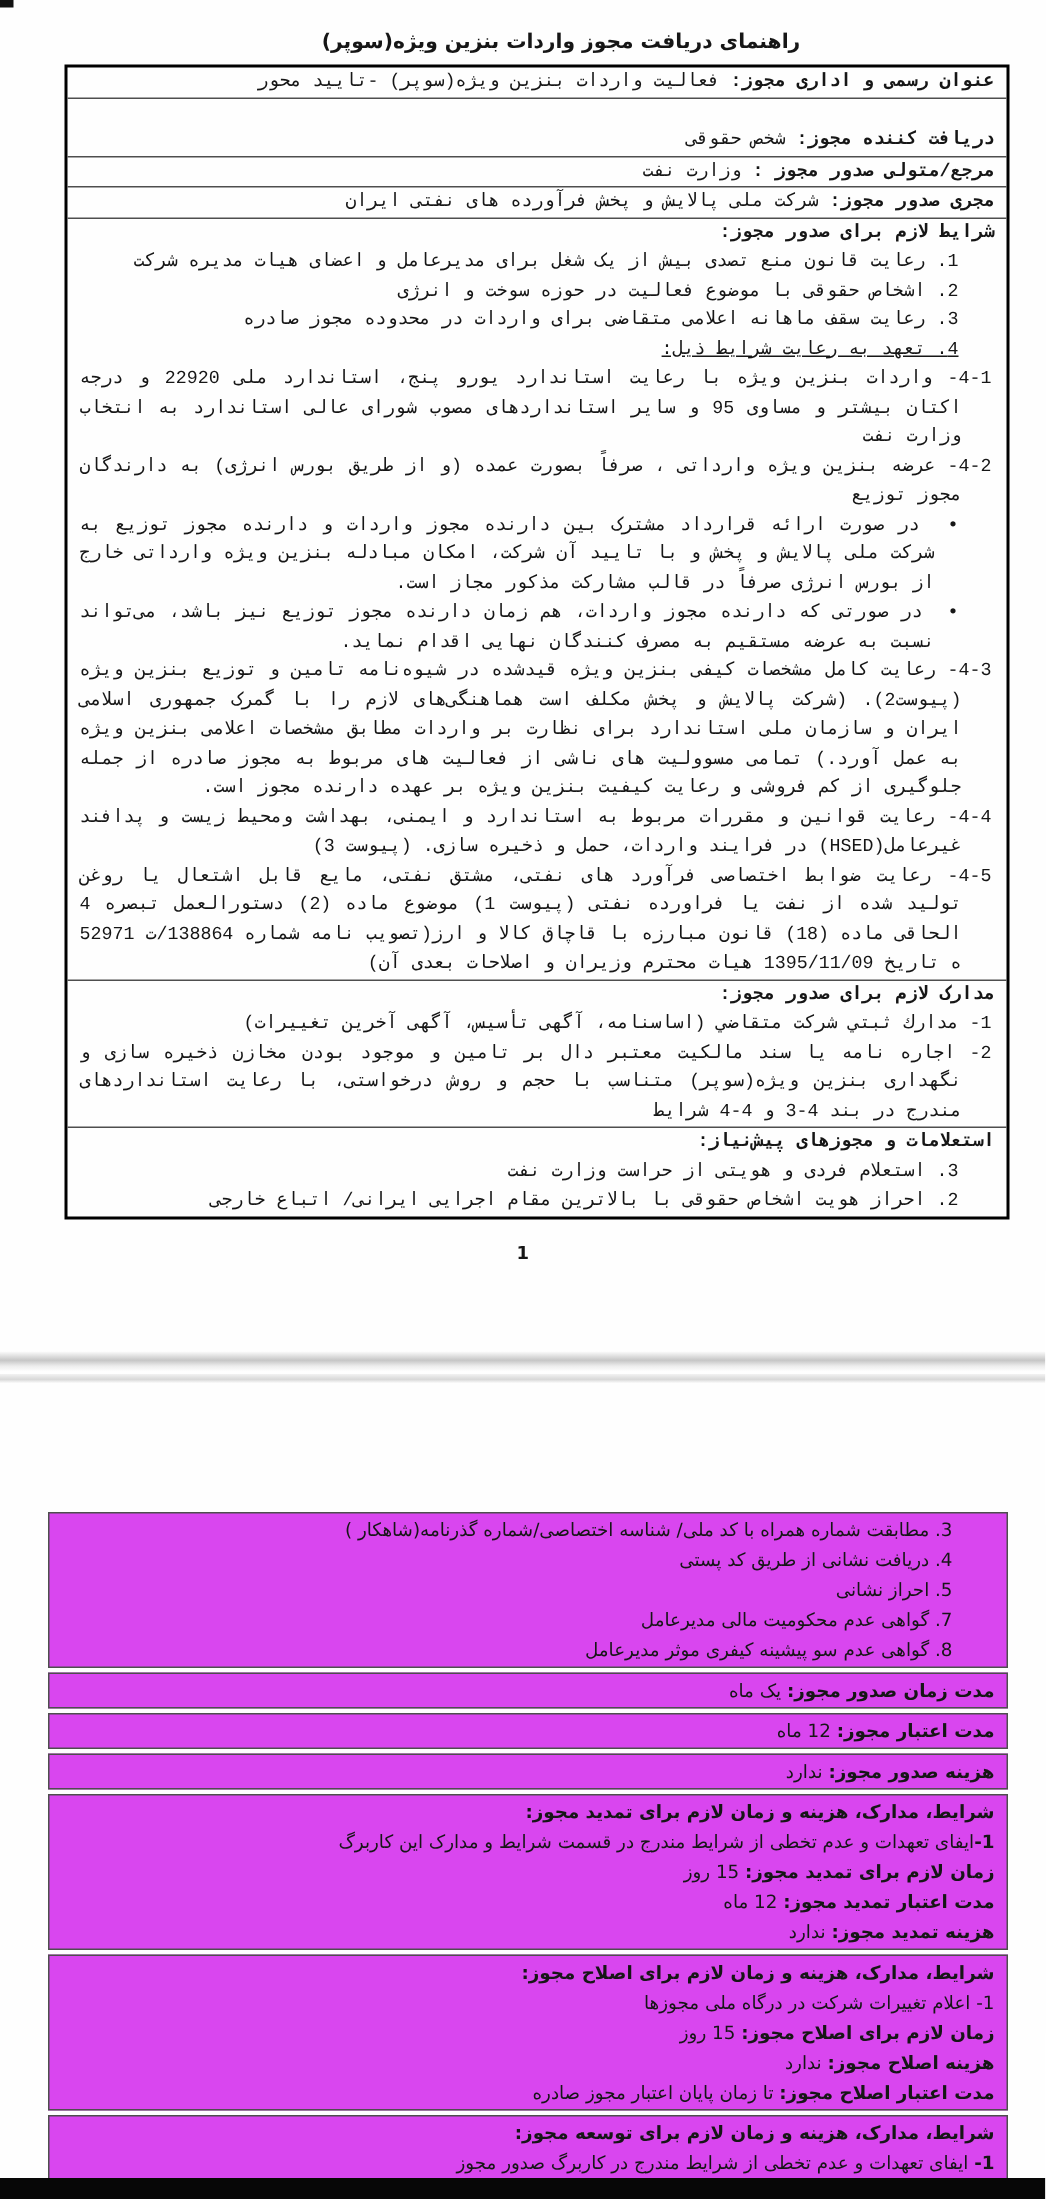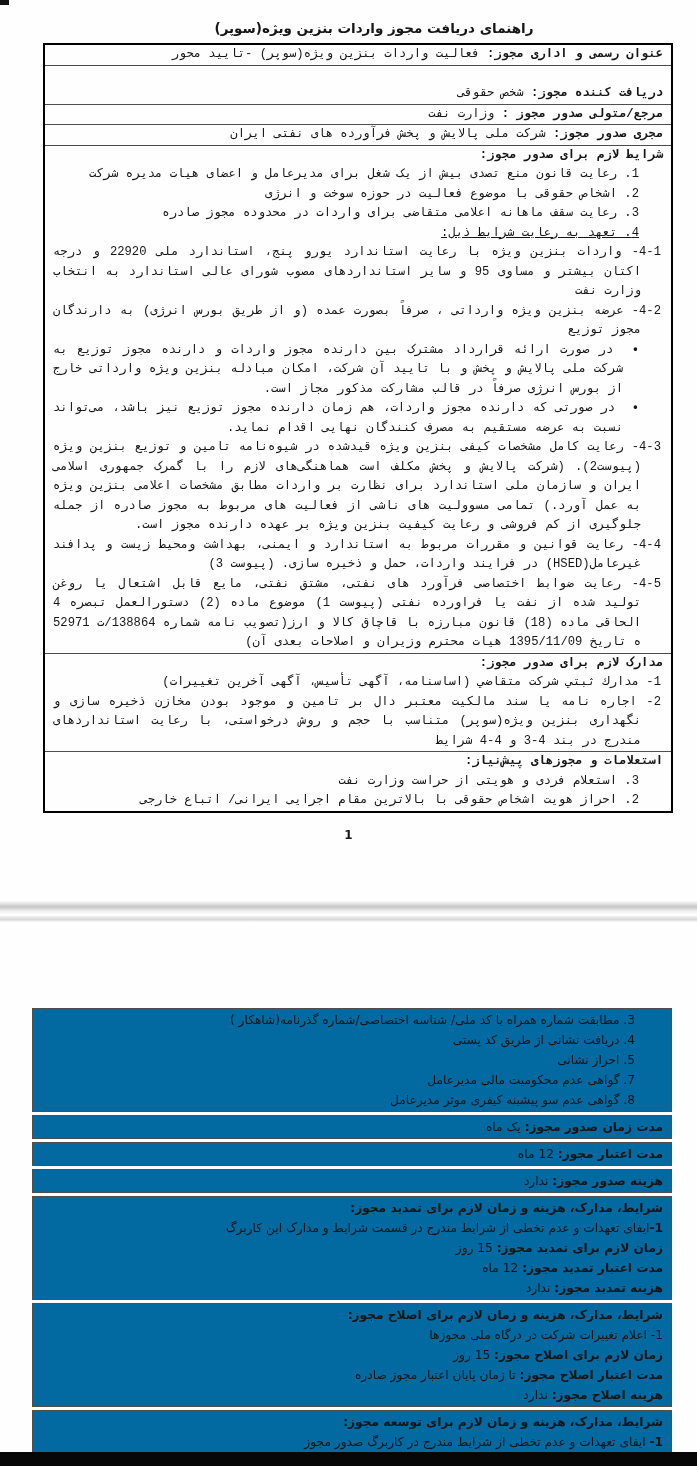--- a/index.html
+++ b/index.html
@@ -23,21 +23,21 @@
   .bullet{padding-right:46px;text-indent:-16px;text-align:justify;}
   .blt{font-weight:bold;}
   #page-num{position:absolute;top:828px;left:0;width:697px;text-align:center;
             font-weight:bold;font-size:12px;}
   
   #page-divider{position:absolute;left:0;top:901px;width:697px;height:24px;}
   #page-divider .band1{height:13px;background:linear-gradient(#fbfbfb,#c6c6c6 45%,#ededed 75%,#fdfdfd);}
   #page-divider .band2{height:6px;margin-top:2px;background:linear-gradient(#f2f2f2,#d8d8d8 60%,#fbfbfb);}
   
   #table2{position:absolute;top:1008px;left:32px;width:640px;font-size:12.2px;line-height:20px;}
-  .box{border:1.5px solid #4e4e4e;margin-bottom:3px;padding:1px 2px;background:#0369a1;box-sizing:border-box;}
+  .box{border:1.5px solid #4e4e4e;margin-bottom:3px;padding:1px 2px;background:#d946ef;box-sizing:border-box;}
   .box .num{padding-right:34px;}
   
   #bottom-bar{position:absolute;left:0;top:1452px;width:697px;height:14px;background:#070707;}
   #corner-speck{position:absolute;left:0;top:0;width:9px;height:5px;background:#111;}
 </style>
 </head>
 <body>
 
 <div id="scan">
   <div id="corner-speck"></div>
@@ -111,22 +111,22 @@
         <div class="line head"><span class="b">شرایط، مدارک، هزینه و زمان لازم برای تمدید مجوز:</span></div>
         <div class="line plain"><span class="b">1-</span><span>ایفای تعهدات و عدم تخطی از شرایط مندرج در قسمت شرایط و مدارک این کاربرگ</span></div>
         <div class="line plain"><span class="b">زمان لازم برای تمدید مجوز:</span><span> 15 روز</span></div>
         <div class="line plain"><span class="b">مدت اعتبار تمدید مجوز:</span><span> 12 ماه</span></div>
         <div class="line plain"><span class="b">هزینه تمدید مجوز:</span><span> ندارد</span></div>
       </div>
       <div class="box">
         <div class="line head"><span class="b">شرایط، مدارک، هزینه و زمان لازم برای اصلاح مجوز:</span></div>
         <div class="line plain"><span>1- اعلام تغییرات شرکت در درگاه ملی مجوزها</span></div>
         <div class="line plain"><span class="b">زمان لازم برای اصلاح مجوز:</span><span> 15 روز</span></div>
+        <div class="line plain"><span class="b">هزینه اصلاح مجوز:</span><span> ندارد</span></div>
         <div class="line plain"><span class="b">مدت اعتبار اصلاح مجوز:</span><span> تا زمان پایان اعتبار مجوز صادره</span></div>
-        <div class="line plain"><span class="b">هزینه اصلاح مجوز:</span><span> ندارد</span></div>
       </div>
       <div class="box">
         <div class="line head"><span class="b">شرایط، مدارک، هزینه و زمان لازم برای توسعه مجوز:</span></div>
         <div class="line plain"><span class="b">1-</span><span> ایفای تعهدات و عدم تخطی از شرایط مندرج در کاربرگ صدور مجوز</span></div>
       </div>
     </div>
 
   <div id="bottom-bar"></div>
 </div>
 

